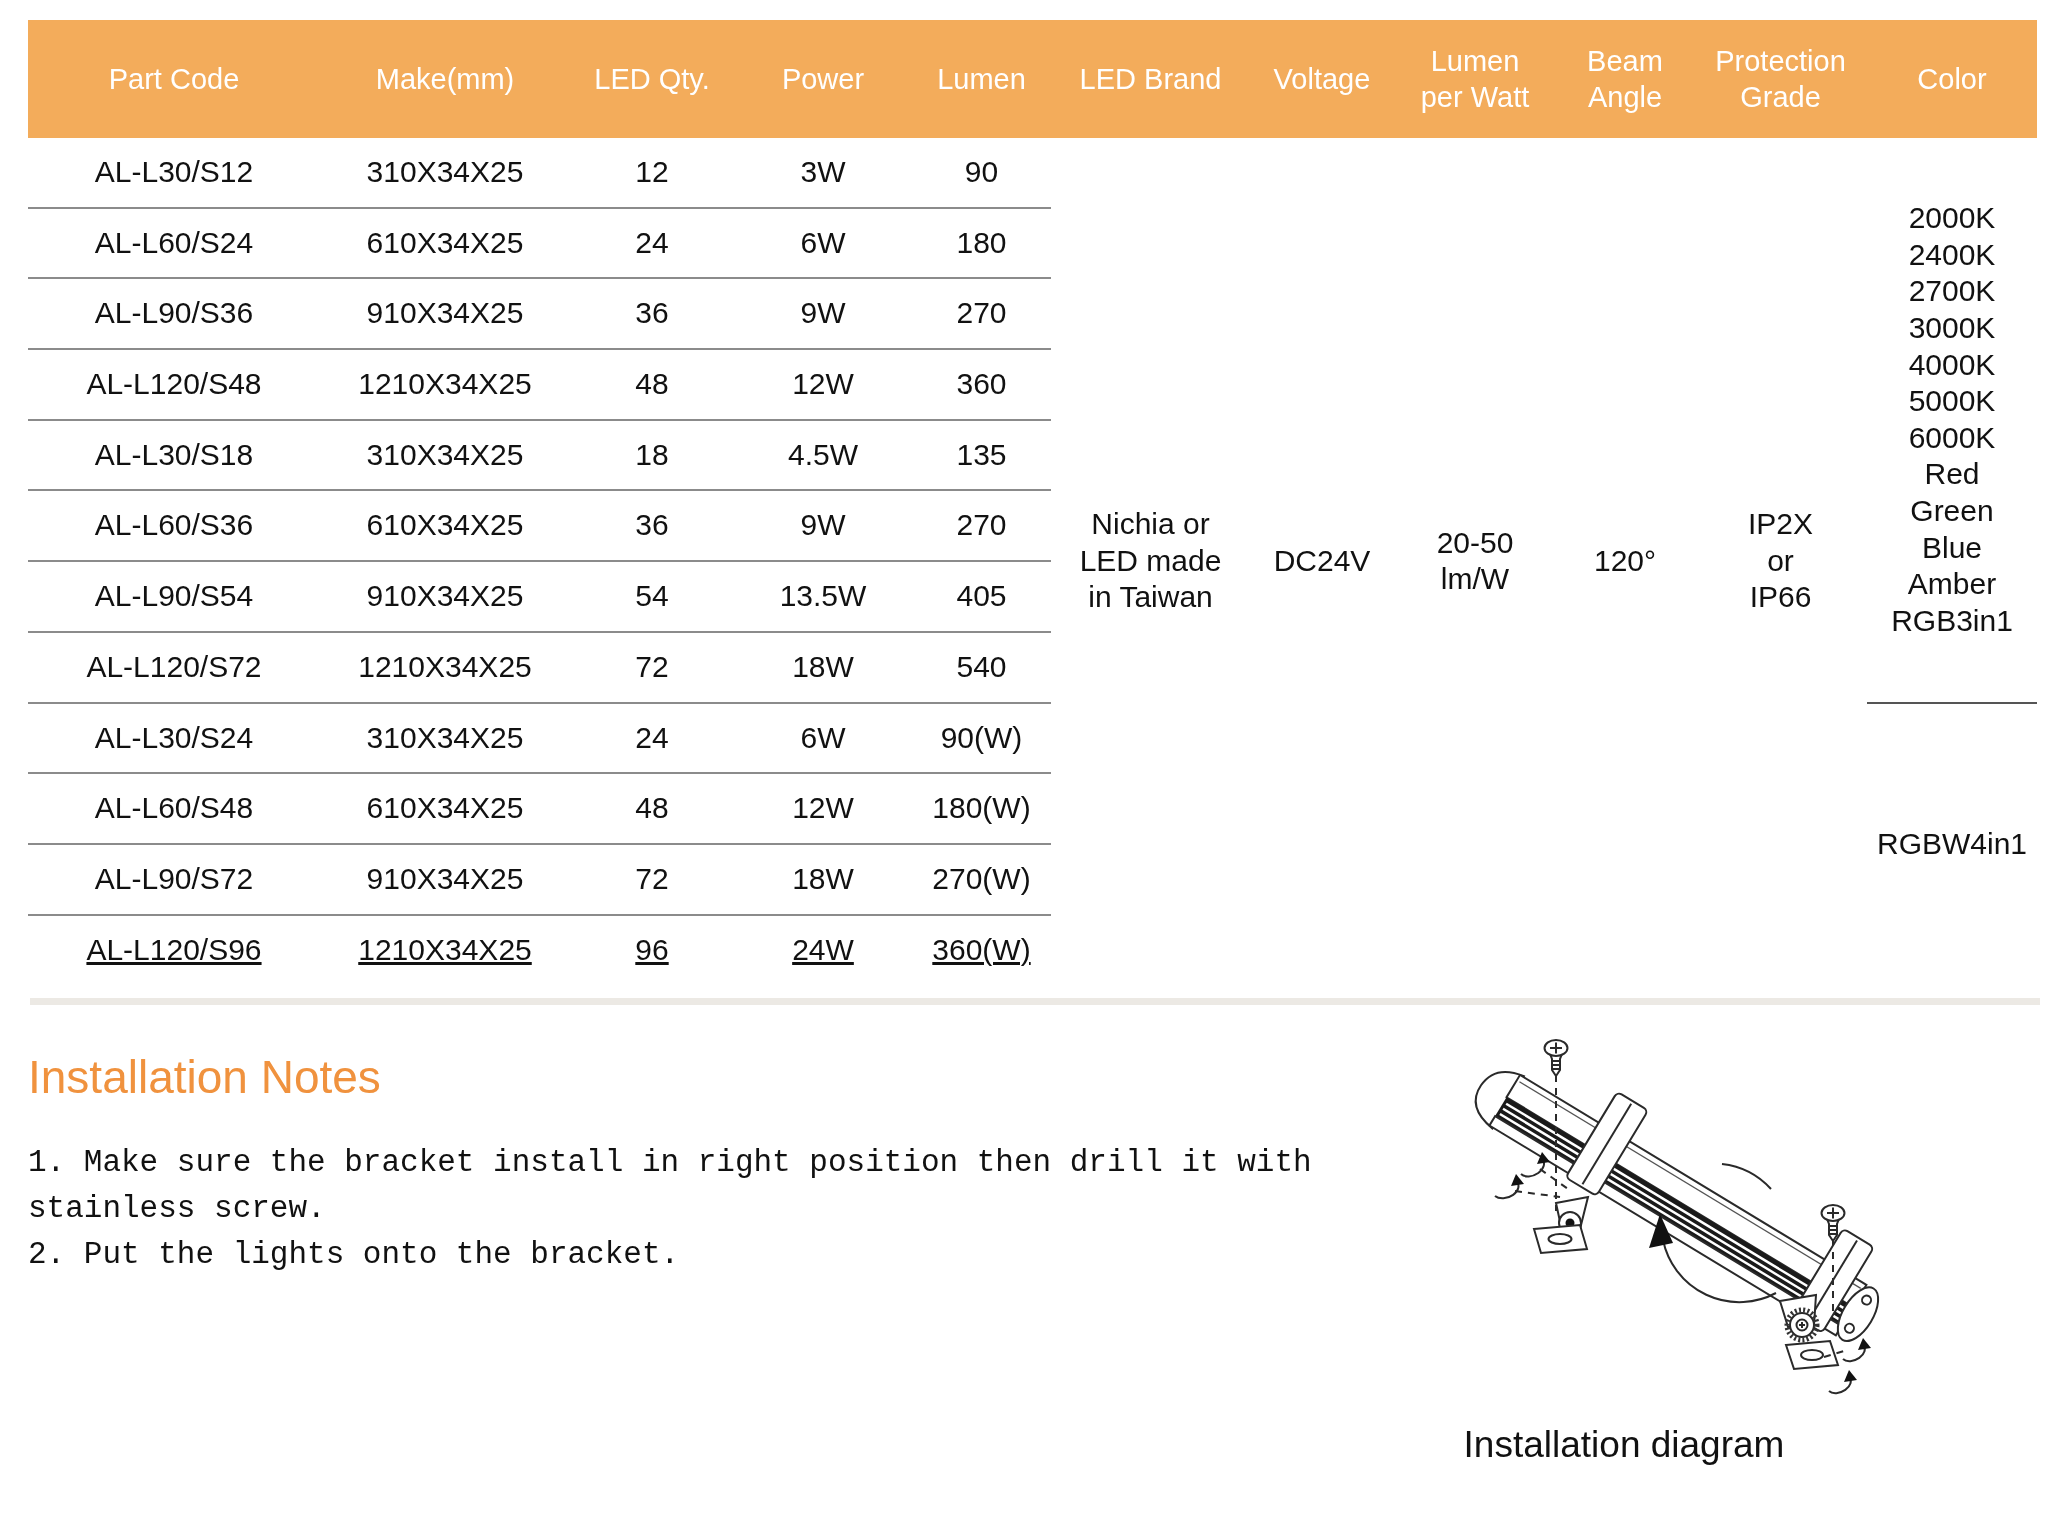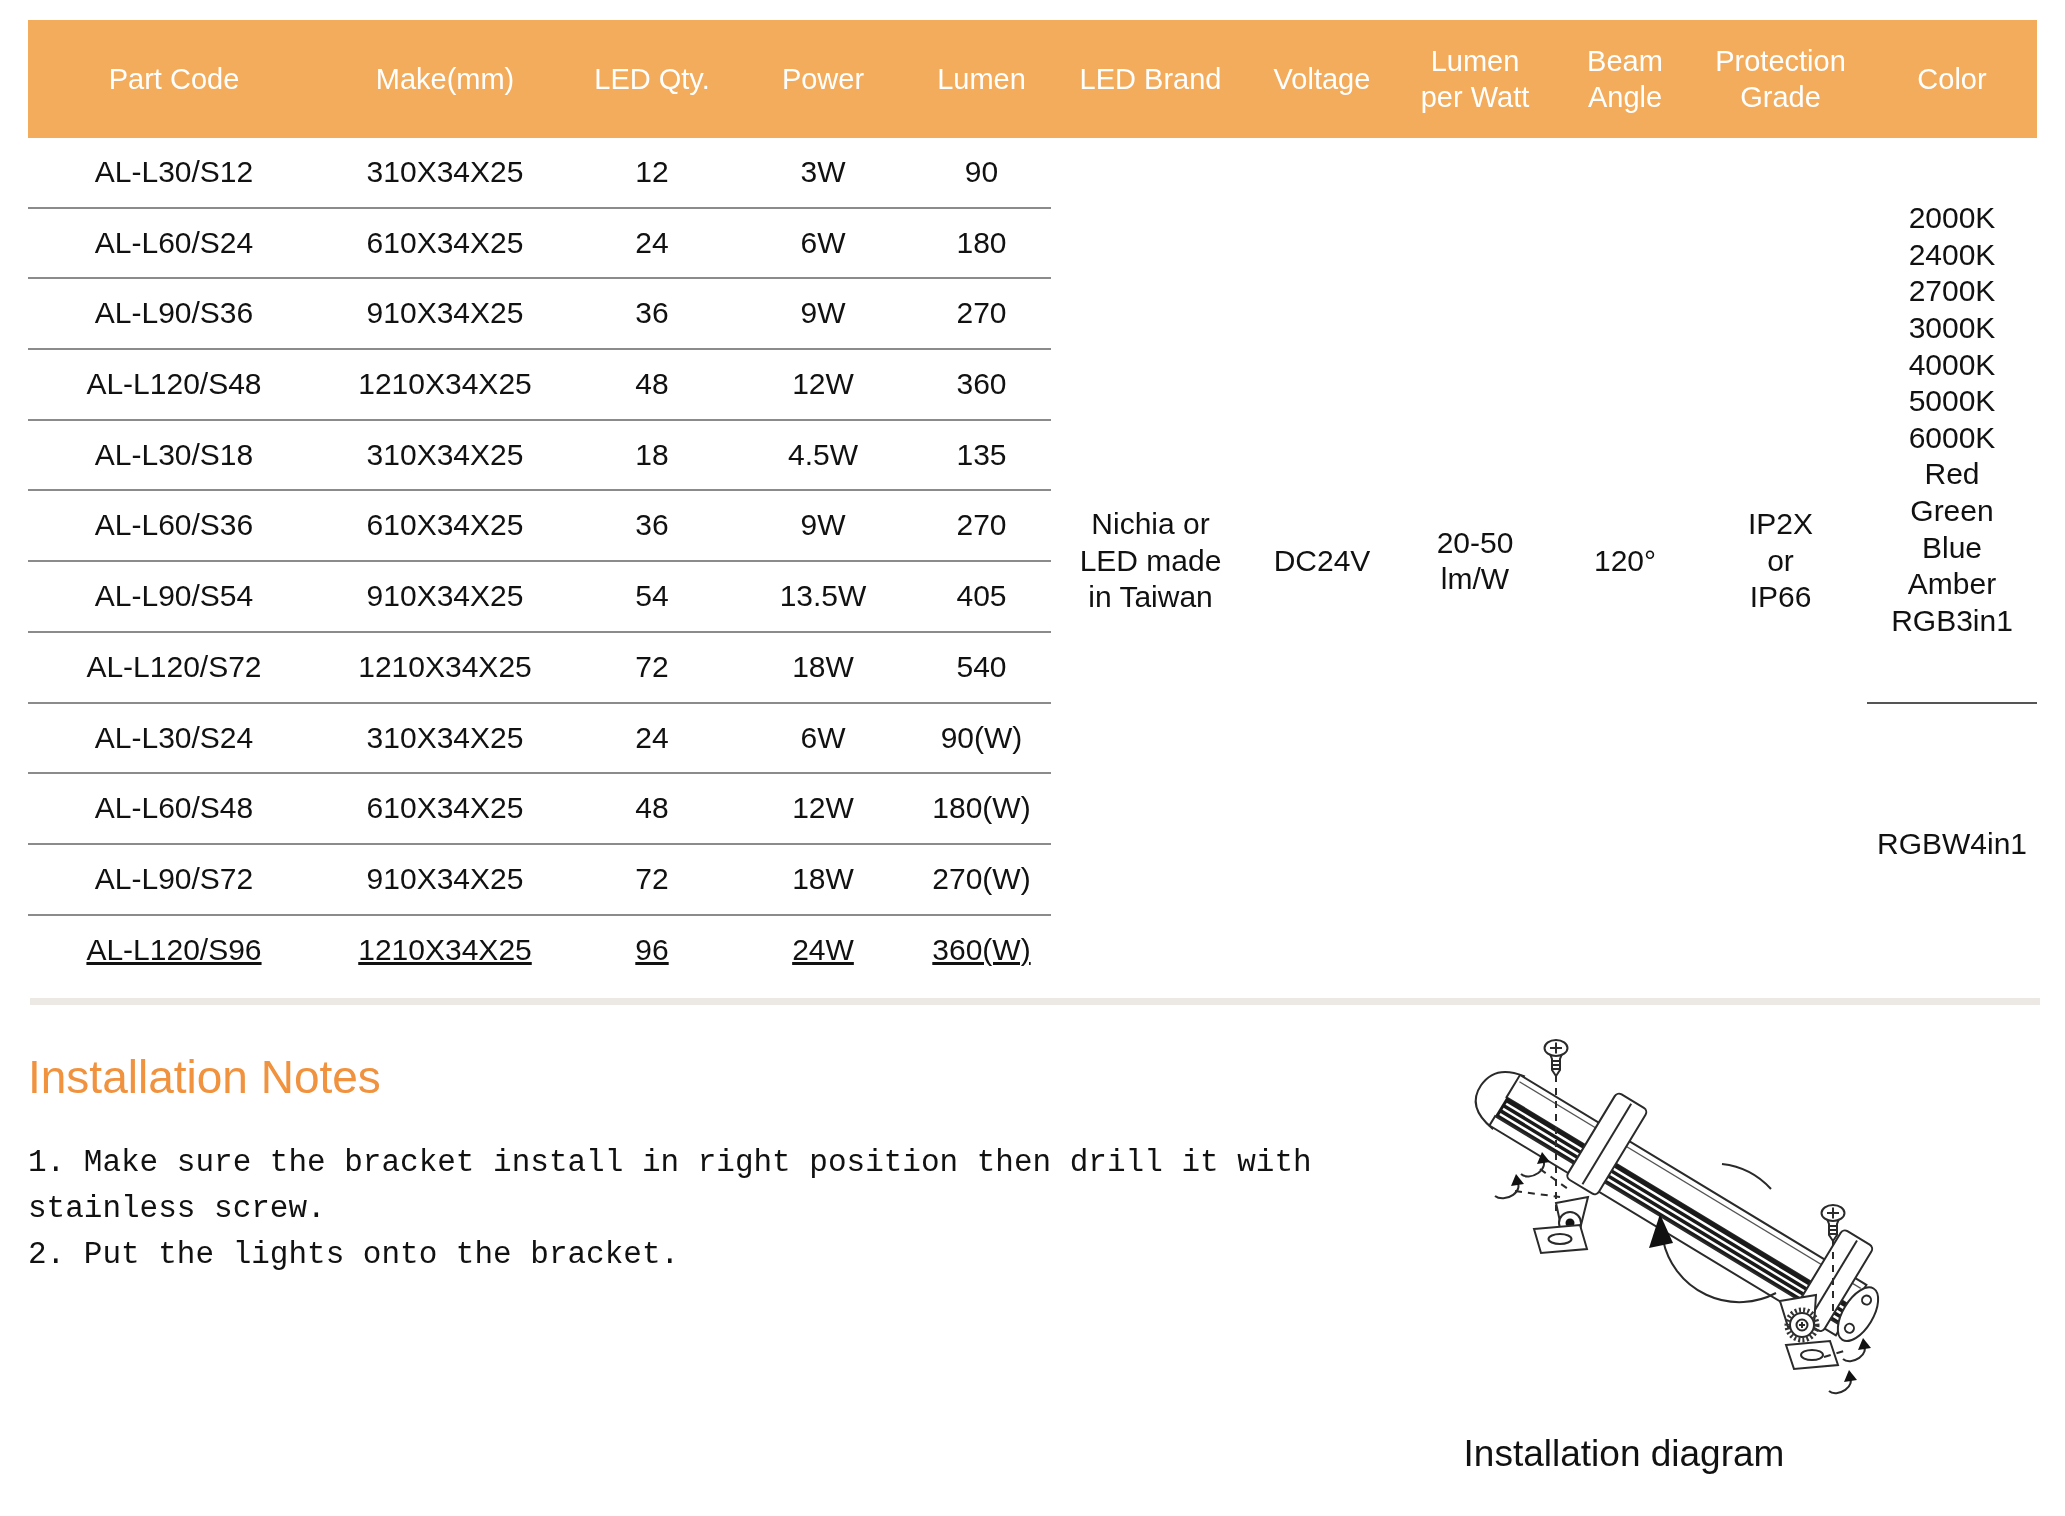--- a/index.html
+++ b/index.html
@@ -39,21 +39,21 @@
   }
   .notes-list {
     position:absolute; left:28px; top:1140px; width:1360px;
     font-size:31px; line-height:46px; color:var(--text);font-family:Liberation Mono, monospace;
   }
 
   
   .diagram-svg { position:absolute; left:1420px; top:1015px; }
   .diagram-caption {
     position:absolute; left:1444px; top:1424px; width:360px;
-    text-align:center; font-size:37px; color:var(--text);margin-top:9px;
+    text-align:center; font-size:37px; color:var(--text);
   }
   .ln   { fill:none; stroke:#2a2a2a; stroke-width:2; }
   .lnf  { fill:#ffffff; stroke:#2a2a2a; stroke-width:2; }
   .dash { fill:none; stroke:#2a2a2a; stroke-width:2; stroke-dasharray:7 6; }
 </style>
 </head>
 <body>
 
 <div class="page">
 

